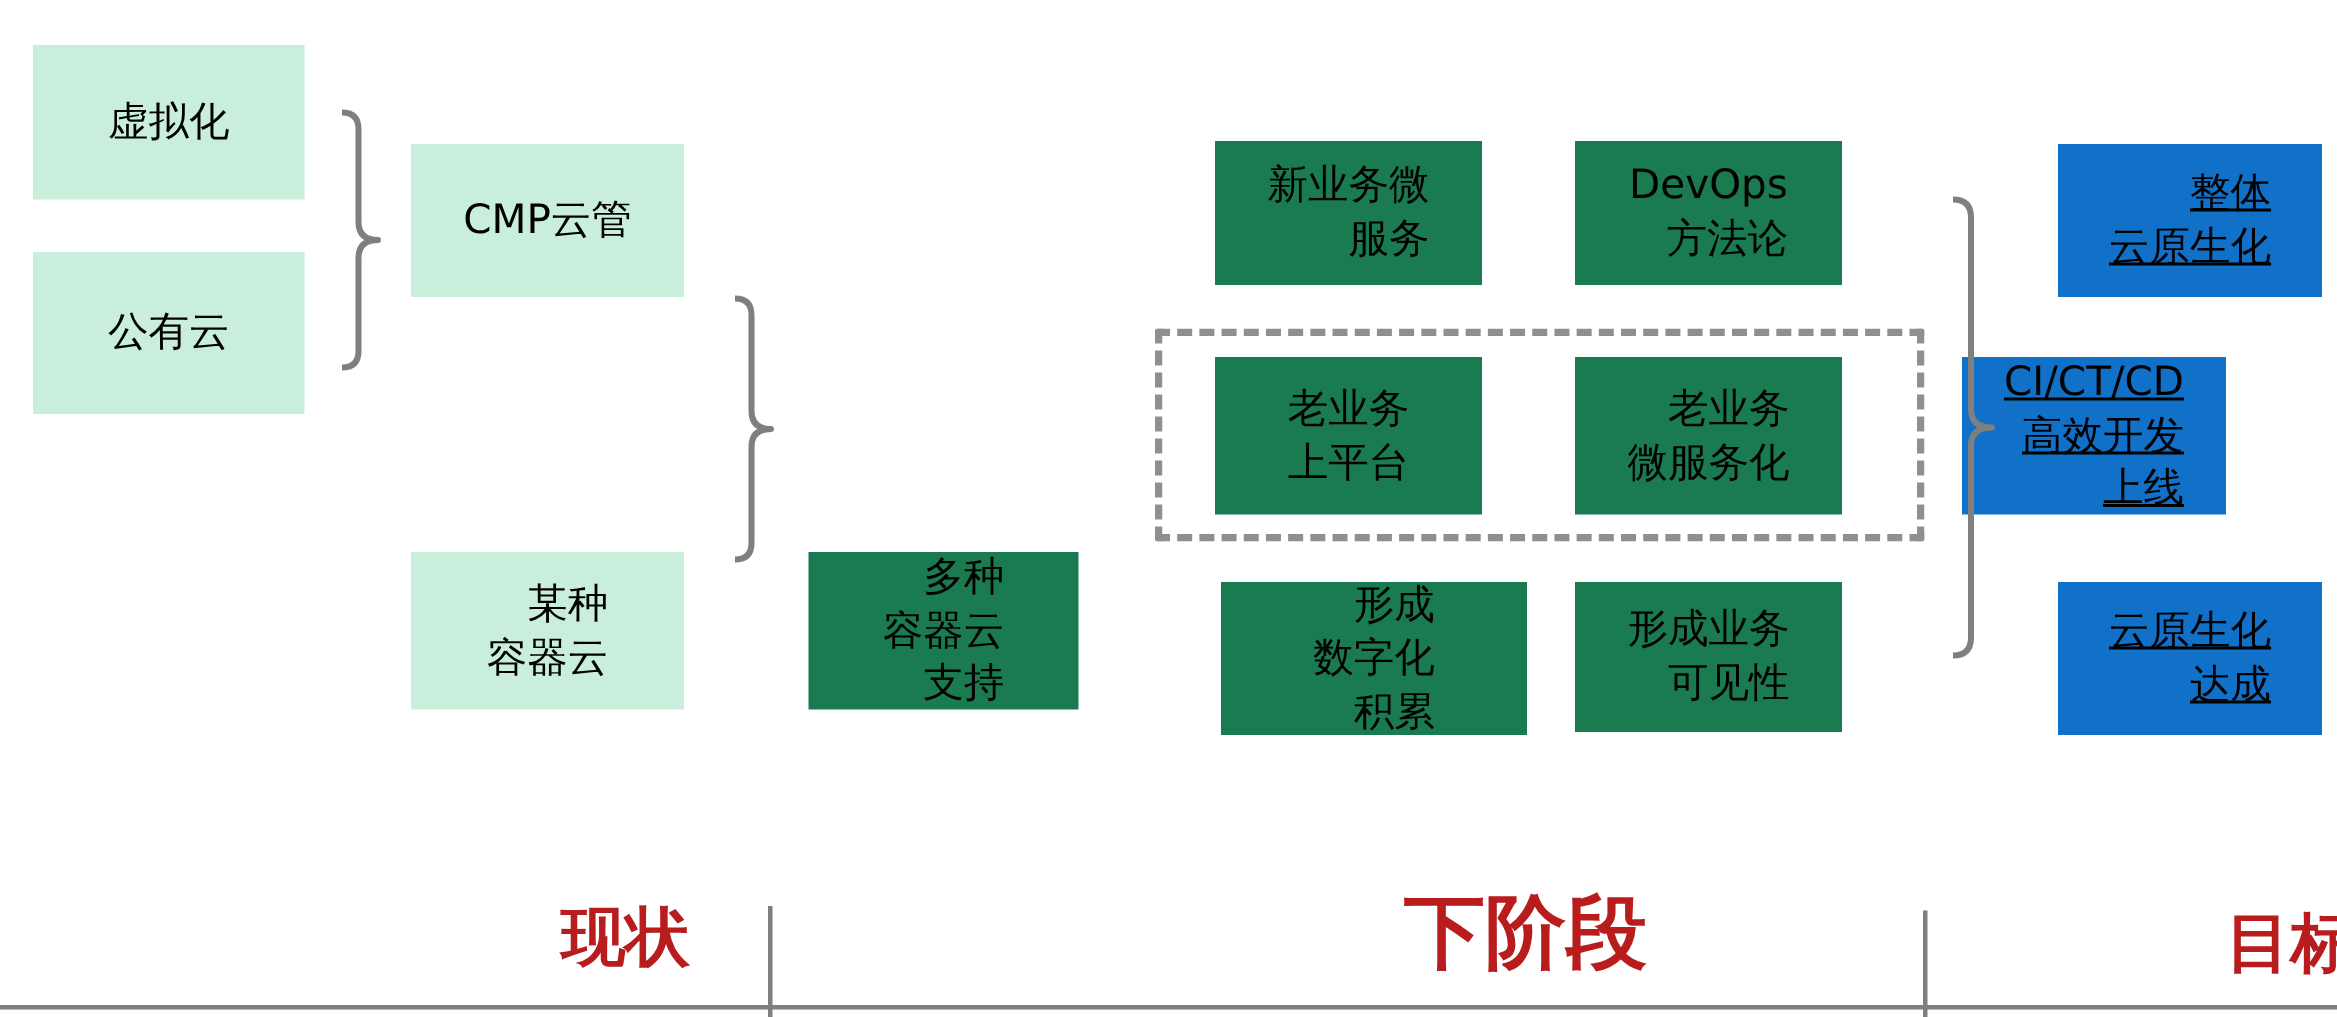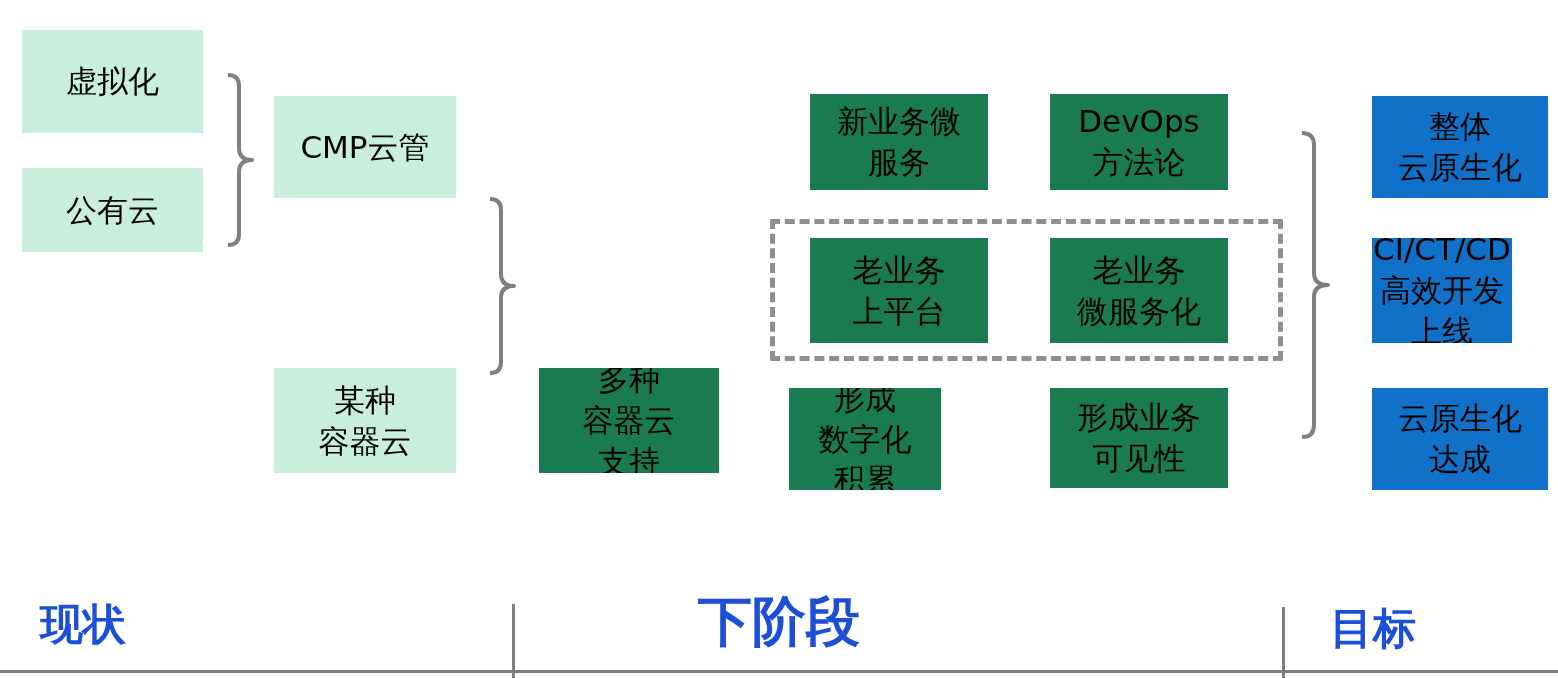--- a/index.html
+++ b/index.html
@@ -13,31 +13,31 @@
     width: 1558px;
     height: 678px;
     background: #ffffff;
     overflow: hidden;
   }
   .box {
     position: absolute;
     display: flex;
     align-items: center;
     justify-content: center;
-    text-align: center;
+    text-align: right;
     white-space: pre-line;
-    font-size: 31px;
+    font-size: 27px;
     line-height: 1.32;
     color: #000000;
     overflow: hidden;
     box-sizing: border-box;
   }
   .light { background: var(--light-green, #c9efdc); }
   .dark  { background: var(--dark-green, #1b7b50); }
-  .blue  { background: var(--blue, #1170c8); }
+  .blue  { background: var(--blue, #1170c8); text-decoration: underline; }
   .brace { position: absolute; }
   .brace path {
     fill: none;
     stroke: var(--line-gray, #7f7f7f);
     stroke-width: 4;
     stroke-linecap: butt;
     stroke-linejoin: round;
   }
   .dashed-frame {
     position: absolute;
@@ -53,56 +53,56 @@
     background: var(--line-gray, #7f7f7f);
     height: 3px;
   }
   .vline {
     position: absolute;
     background: var(--line-gray, #7f7f7f);
     width: 3px;
   }
   .footer-label {
     position: absolute;
-    color: #1d4ed8;
+    color: #b91c1c;
     font-weight: bold;
-    text-align: left;
+    text-align: right;
   }
 </style>
 </head>
 <body>
 
 <div id="canvas">
 
   <div class="box light" style="left:22px;top:30px;width:181px;height:103px">虚拟化</div>
-  <div class="box light" style="left:22px;top:168px;width:181px;height:84px">公有云</div>
+  <div class="box light" style="left:22px;top:168px;width:181px;height:108px">公有云</div>
   <div class="box light" style="left:274px;top:96px;width:182px;height:102px">CMP云管</div>
   <div class="box light" style="left:274px;top:368px;width:182px;height:105px">某种
 容器云</div>
 
   <div class="box dark" style="left:539px;top:368px;width:180px;height:105px">多种
 容器云
 支持</div>
   <div class="box dark" style="left:810px;top:94px;width:178px;height:96px">新业务微
 服务</div>
   <div class="box dark" style="left:1050px;top:94px;width:178px;height:96px">DevOps
 方法论</div>
   <div class="box dark" style="left:810px;top:238px;width:178px;height:105px">老业务
 上平台</div>
   <div class="box dark" style="left:1050px;top:238px;width:178px;height:105px">老业务
 微服务化</div>
-  <div class="box dark" style="left:789px;top:388px;width:152px;height:102px">形成
+  <div class="box dark" style="left:814px;top:388px;width:204px;height:102px">形成
 数字化
 积累</div>
   <div class="box dark" style="left:1050px;top:388px;width:178px;height:100px">形成业务
 可见性</div>
 
   <div class="box blue" style="left:1372px;top:96px;width:176px;height:102px">整体
 云原生化</div>
-  <div class="box blue" style="left:1372px;top:238px;width:140px;height:105px">CI/CT/CD
+  <div class="box blue" style="left:1308px;top:238px;width:176px;height:105px">CI/CT/CD
 高效开发
 上线</div>
   <div class="box blue" style="left:1372px;top:388px;width:176px;height:102px">云原生化
 达成</div>
 
   <div class="dashed-frame"></div>
 
   <svg class="brace" style="left:224px;top:72px" width="30" height="176" viewBox="0 0 30 176">
     <path d="M4,3 Q15,3 15,14 L15,76 Q15,88 28,88 Q15,88 15,100 L15,162 Q15,173 4,173"></path>
   </svg>

